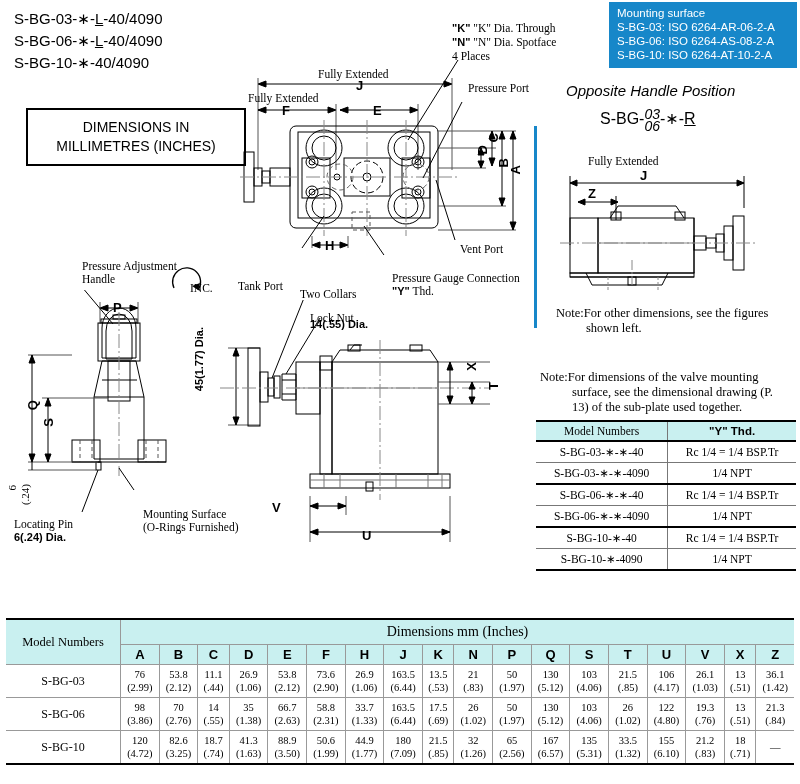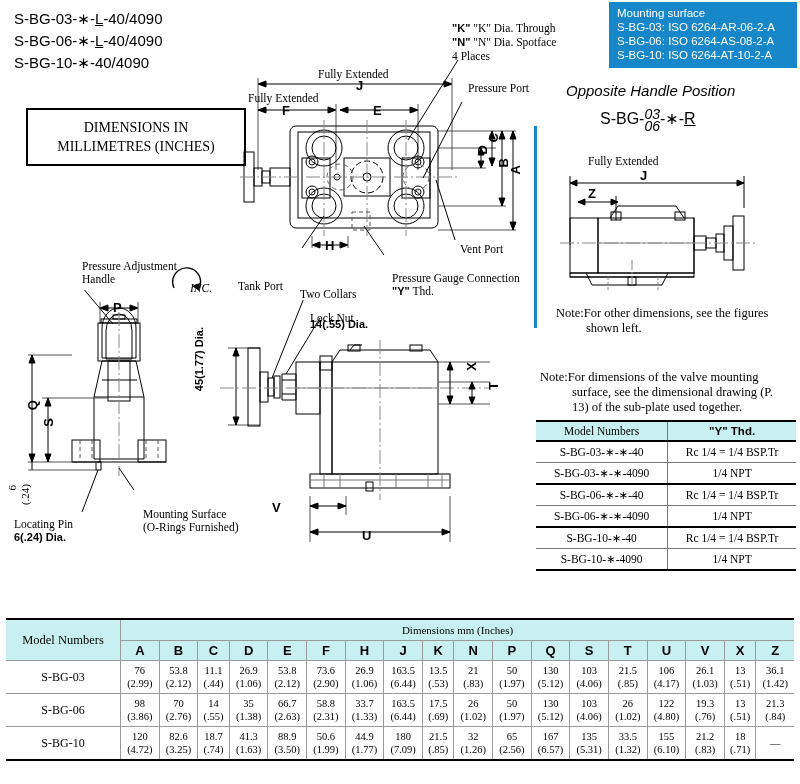--- a/index.html
+++ b/index.html
@@ -14,21 +14,21 @@
 
   
   #part-numbers{left:14px;top:8px;font-size:15px;line-height:22px;}
   #part-numbers div{white-space:nowrap;}
   .ul{text-decoration:underline;}
 
   
   #dim-box{
     left:26px;top:108px;width:216px;height:54px;border:2px solid #000;
     display:flex;align-items:center;justify-content:center;text-align:center;
-    font-size:14px;line-height:19px;font-family:Liberation Serif, serif;
+    font-size:14px;line-height:19px;
   }
 
   
   #mount-box{
     left:609px;top:2px;width:188px;height:66px;background:#1787c9;color:#fff;
     padding:4px 6px 0 8px;box-sizing:border-box;font-size:11.5px;line-height:14px;
     font-family:"Liberation Sans", sans-serif;
   }
 
   
@@ -50,21 +50,21 @@
   #ythd-table thead th{background:#c9f0f0;font-weight:normal;border-top:2px solid #000;border-bottom:2px solid #000;}
   #ythd-table tr.grp td{border-top:2px solid #000;}
   #ythd-table tr:last-child td{border-bottom:2px solid #000;}
   #ythd-table td:first-child,#ythd-table th:first-child{border-left:none;}
   #ythd-table td:last-child,#ythd-table th:last-child{border-right:none;}
 
   
   #main-table{left:6px;top:618px;width:788px;border-collapse:collapse;font-size:10.5px;}
   #main-table th,#main-table td{border:1px solid #999;text-align:center;}
   #main-table thead th{background:#c9f0f0;font-weight:normal;}
-  #main-table .dim-head{font-size:11px;padding:4px 0;}
+  #main-table .dim-head{font-size:14px;padding:4px 0;}
   #main-table .col-letter{font-family:"Liberation Sans", sans-serif;font-weight:bold;font-size:13px;padding:2px 0;}
   #main-table .model-head{font-size:12.5px;width:112px;}
   #main-table tbody td{padding:3px 1px;line-height:13px;}
   #main-table tbody .model{font-size:12px;}
   #main-table tbody td .mm{display:block;}
   #main-table tbody td .inch{display:block;}
   #main-table thead tr:first-child th{border-top:2px solid #000;}
   #main-table tbody tr:last-child td{border-bottom:2px solid #000;}
   #main-table th:first-child,#main-table td:first-child{border-left:none;}
   #main-table th:last-child,#main-table td:last-child{border-right:none;}
@@ -371,21 +371,21 @@
   <div>Pressure Adjustment</div>
   <div>Handle</div>
 </div>
 
 <svg class="abs" style="left:168px;top:262px;" width="40" height="34">
   <g stroke="#000" fill="none" stroke-width="1.3">
     <path d="M6,26 a14,14 0 1 1 24,2"></path>
     <path d="M30,28 l-6,-4 l8,-3 z" fill="#000" stroke="none"></path>
   </g>
 </svg>
-<div class="abs serif lbl" style="left:190px;top:282px;font-style:italic;">INC.</div>
+<div class="abs serif lbl" style="left:190px;top:282px;">INC.</div>
 <div class="abs dlet" style="left:113px;top:300px;">P</div>
 <div class="abs dlet vert" style="left:25px;top:400px;">Q</div>
 <div class="abs dlet vert" style="left:41px;top:418px;">S</div>
 <div class="abs serif vert" style="left:6px;top:485px;font-size:11px;">6</div>
 <div class="abs serif vert" style="left:19px;top:484px;font-size:11px;">(.24)</div>
 <div class="abs serif lbl" style="left:14px;top:518px;">
   <div>Locating Pin</div>
   <div class="sans bold" style="font-size:11px">6(.24) Dia.</div>
 </div>
 <div class="abs serif lbl" style="left:143px;top:508px;">

